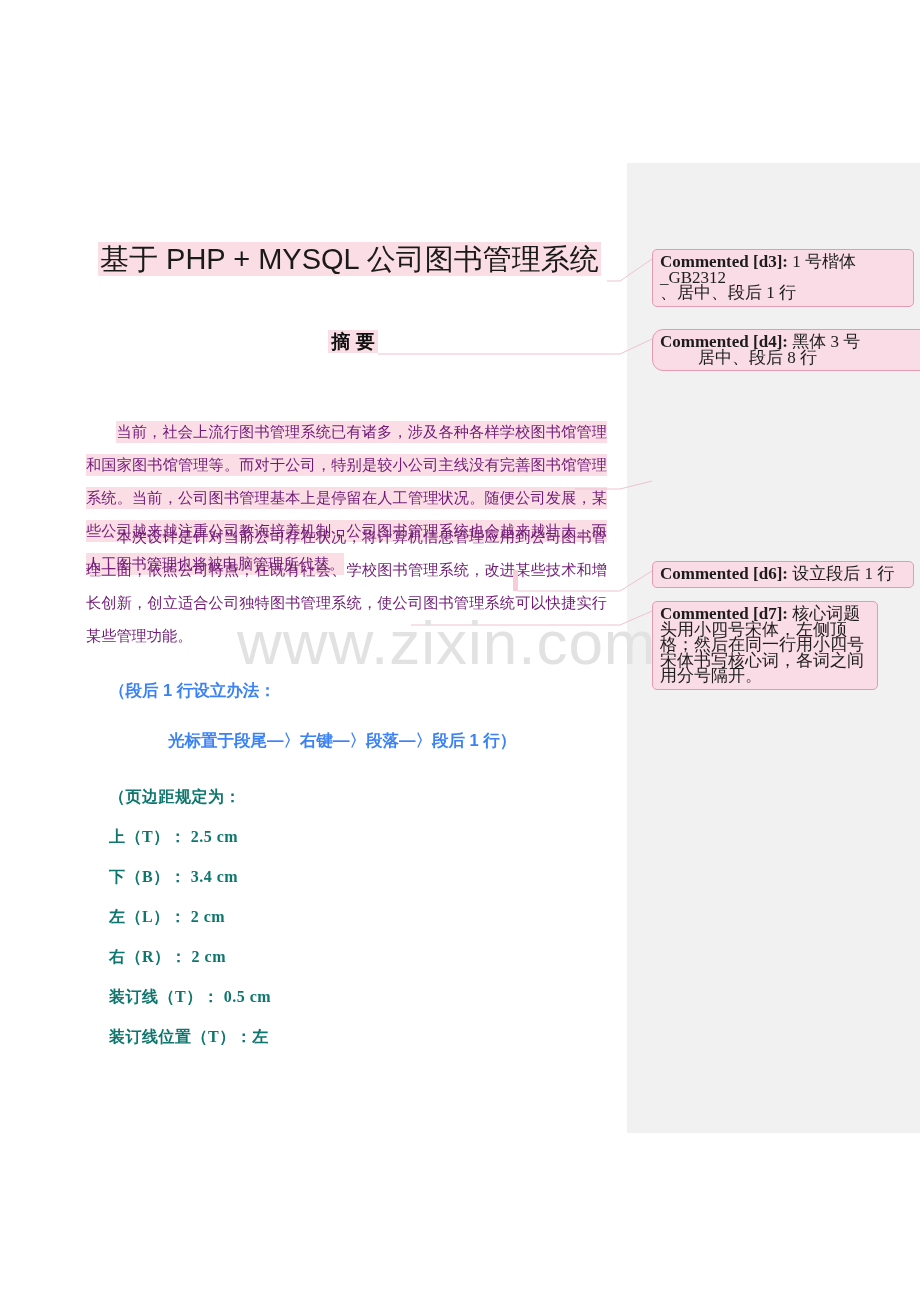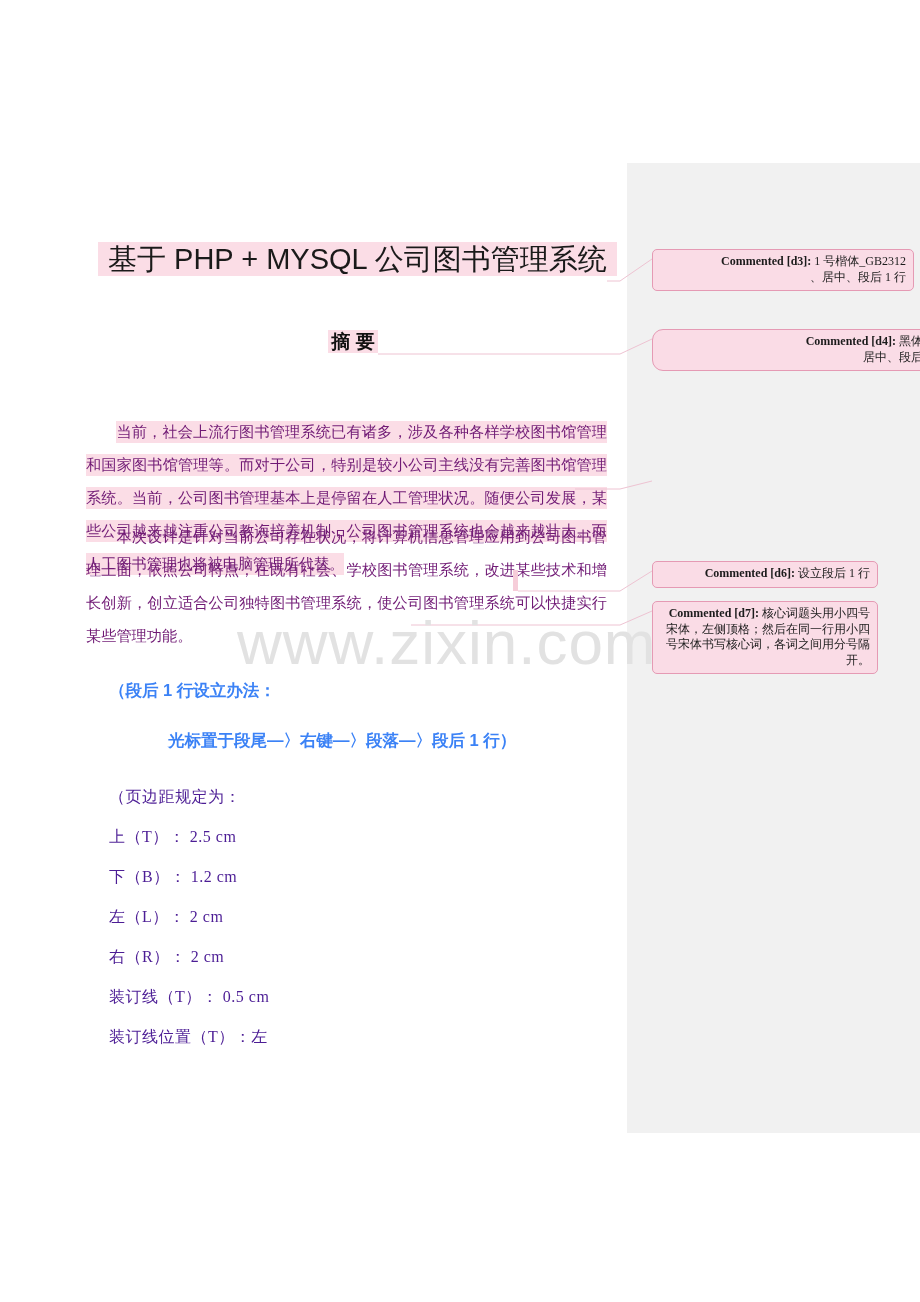--- a/index.html
+++ b/index.html
@@ -57,21 +57,21 @@
   #doc-title {
     left: 98px;
     top: 239px;
     width: 510px;
     font-family: "Liberation Sans", "DejaVu Sans", sans-serif;
     font-size: 29px;
     line-height: 40px;
     color: #1a1a1a;
     white-space: nowrap;
   }
-  #doc-title .hl { padding: 1px 10px; }
+  #doc-title .hl { padding: 1px 2px; }
 
   
   #abstract-heading {
     left: 98px;
     top: 328px;
     width: 510px;
     text-align: center;
     font-family: "Liberation Sans", "DejaVu Sans", sans-serif;
     font-weight: bold;
     font-size: 19px;
@@ -127,62 +127,62 @@
     font-weight: bold;
     font-size: 16.5px;
     line-height: 24px;
     white-space: nowrap;
   }
   #blue-1 { left: 109px; top: 678px; }
   #blue-2 { left: 168px; top: 728px; }
 
   
   .green-line {
-    color: #4c1d95;
+    color: #0f766e;
     font-family: "Liberation Serif", "DejaVu Serif", serif;
     font-size: 16px;
     line-height: 22px;
     white-space: nowrap;
     letter-spacing: 0.5px;
+    font-weight: bold;
   }
   #green-0 { left: 109px; top: 786px; }
   #green-1 { left: 109px; top: 826px; }
   #green-2 { left: 109px; top: 866px; }
   #green-3 { left: 109px; top: 906px; }
   #green-4 { left: 109px; top: 946px; }
   #green-5 { left: 109px; top: 986px; }
   #green-6 { left: 109px; top: 1026px; }
 
   
   .comment-box {
     position: absolute;
     background: #fadce6;
     border: 1px solid #e59ab4;
     border-radius: 5px;
     box-sizing: border-box;
     padding: 4px 7px 5px 7px;
     font-family: "Liberation Serif", "DejaVu Serif", serif;
-    font-size: 12px;
+    font-size: 17px;
     line-height: 15.5px;
     color: #1c1c1c;
     z-index: 7;
-    text-align: right;
   }
   .comment-box .tag {
     font-weight: bold;
   }
   .comment-box .c-indent {
     display: block;
     padding-left: 38px;
   }
 
   #comment-d3 { left: 652px; top: 249px; width: 262px; }
   #comment-d4 { left: 652px; top: 329px; width: 303px; border-radius: 11px; }
   #comment-d5 { left: 652px; top: 473px; width: 262px; }
-  #comment-d6 { left: 652px; top: 561px; width: 226px; }
+  #comment-d6 { left: 652px; top: 561px; width: 262px; }
   #comment-d7 { left: 652px; top: 601px; width: 226px; }
 
   
   #leaders {
     position: absolute;
     left: 0; top: 0;
     width: 920px; height: 1302px;
     z-index: 6;
     pointer-events: none;
   }
@@ -224,21 +224,21 @@
   <div class="doc-text body-para" id="para-2">本次设计是针对当前公司存在状况，将计算机信息管理应用到公司图书管理上面，依照公司特点，在既有社会、学校图书管理系统，改进某些技术和增长创新，创立适合公司独特图书管理系统，使公司图书管理系统可以快捷实行某些管理功能。</div>
 
   <div id="comment-anchor-d6"></div>
 
 
   <div class="doc-text blue-line" id="blue-1">（段后 1 行设立办法：</div>
   <div class="doc-text blue-line" id="blue-2">光标置于段尾—〉右键—〉段落—〉段后 1 行）</div>
 
   <div class="doc-text green-line" id="green-0">（页边距规定为：</div>
   <div class="doc-text green-line" id="green-1">上（T）： 2.5 cm</div>
-  <div class="doc-text green-line" id="green-2">下（B）： 1.2 cm</div>
+  <div class="doc-text green-line" id="green-2">下（B）： 3.4 cm</div>
   <div class="doc-text green-line" id="green-3">左（L）： 2 cm</div>
   <div class="doc-text green-line" id="green-4">右（R）： 2 cm</div>
   <div class="doc-text green-line" id="green-5">装订线（T）： 0.5 cm</div>
   <div class="doc-text green-line" id="green-6">装订线位置（T）：左</div>
 
   <div class="comment-box" id="comment-d3">
     <span class="tag">Commented [d3]:</span><span> 1 号楷体_GB2312</span><br>
     <span>、居中、段后 1 行</span>
   </div>
 

